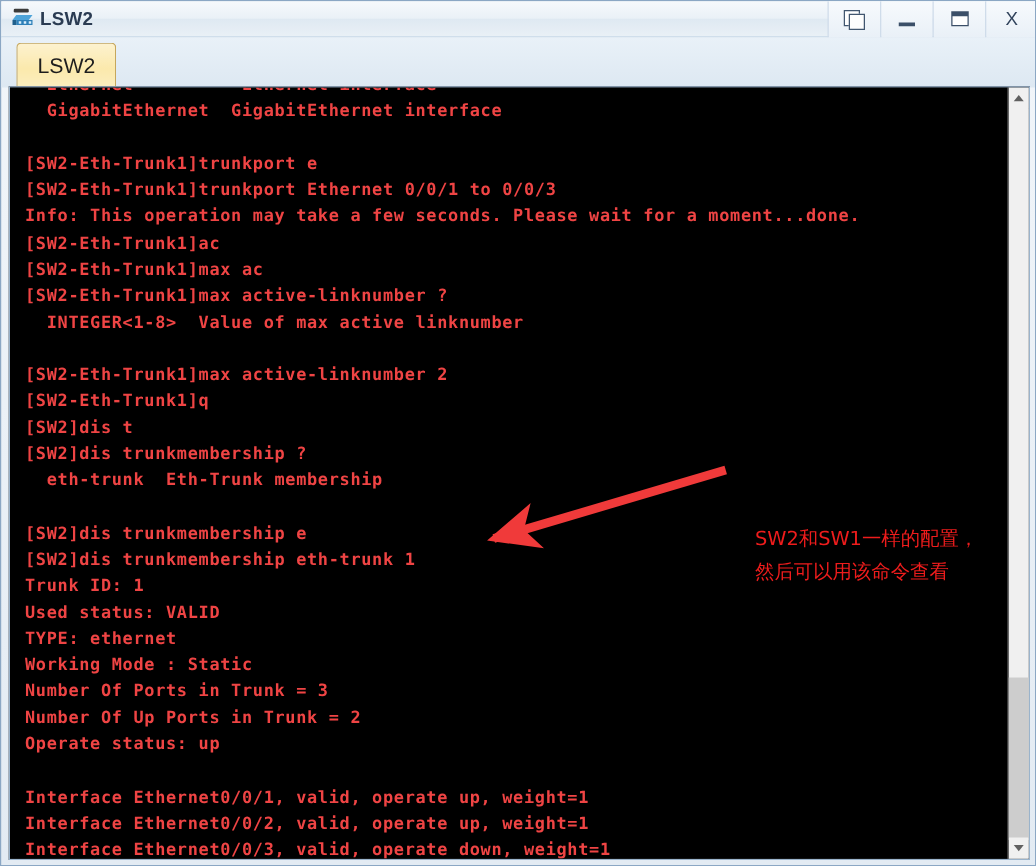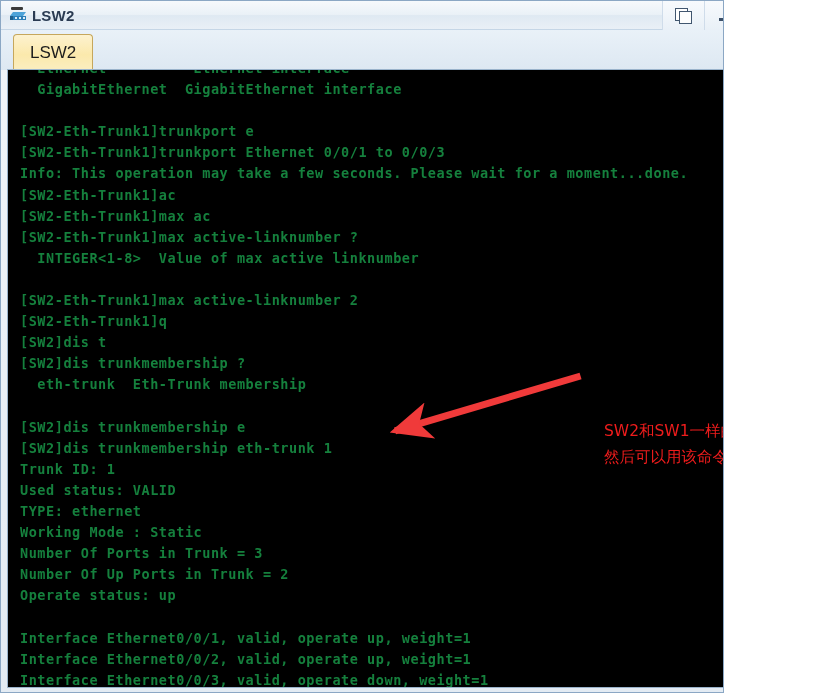--- a/index.html
+++ b/index.html
@@ -10,21 +10,21 @@
   body {
     width: 829px;
     height: 693px;
     overflow: hidden;
     font-family: "Liberation Sans", sans-serif;
   }
 
   
   .window {
     position: relative;
-    width: 724px;
+    width: 829px;
     height: 693px;
     box-sizing: border-box;
     background: linear-gradient(to bottom, #f2f6fa 0%, #e3ebf3 100%);
     border: 1px solid #8ba7c4;
     overflow: hidden;
   }
 
   
   .titlebar {
     position: absolute;
@@ -165,21 +165,21 @@
     overflow: hidden;
   }
   .term-lines {
     position: absolute;
     left: 12px;
     top: -12px;
     white-space: pre;
     font-family: "DejaVu Sans Mono", "Liberation Mono", monospace;
     font-size: 13.5px;
     line-height: 21.1px;
-    color: #15803d;
+    color: #ef4444;
     font-weight: bold;
     letter-spacing: 0.55px;
   }
   .term-lines .ln { display: block; height: 21.1px; }
 
   
   .annot-text {
     position: absolute;
     left: 596px;
     top: 348px;

